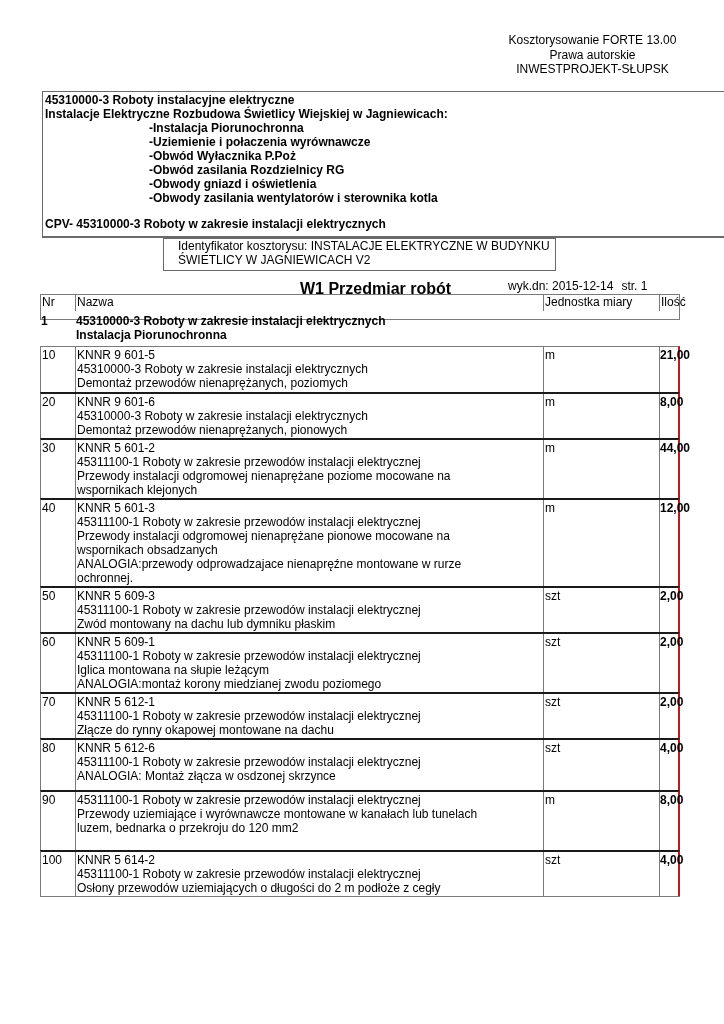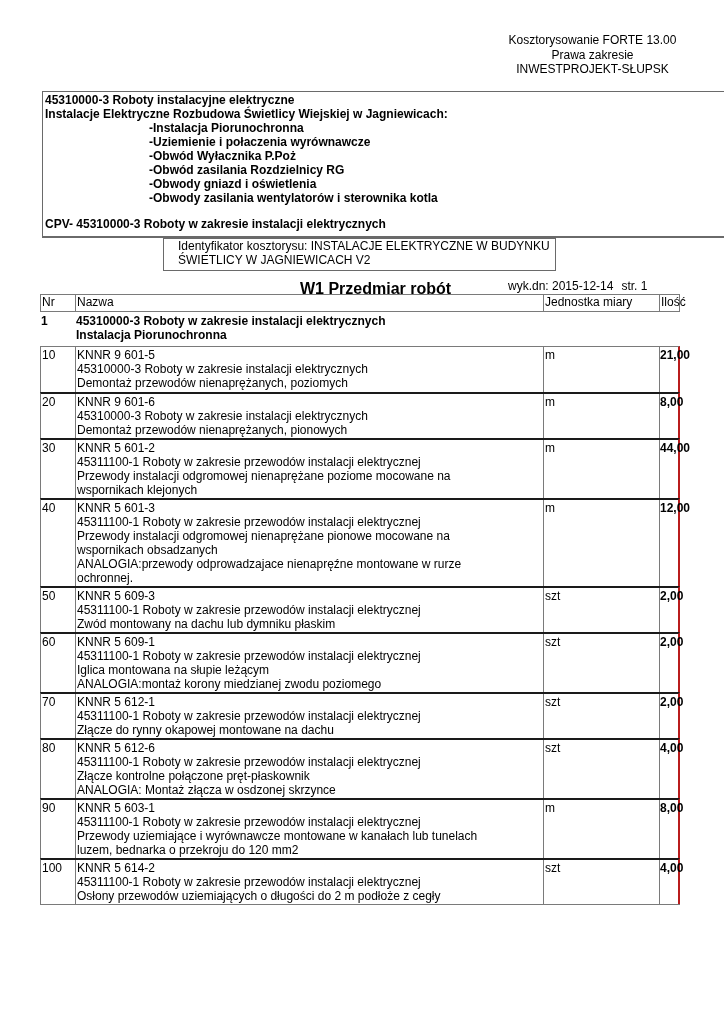--- a/index.html
+++ b/index.html
@@ -11,21 +11,21 @@
   .hdr-box { left: 42px; top: 91px; width: 700px; height: 147px;
              border: 1px solid #6a6a6a; border-right-width: 2px; border-bottom-width: 2px; box-sizing: border-box; }
   .hdr-line { position: absolute; left: 2px; font-size: 12px; font-weight: bold; white-space: nowrap; line-height: 14px; }
   .hdr-indent { left: 106px; }
   .ident-box { left: 163px; top: 238px; width: 393px; height: 33px;
                border: 1px solid #6a6a6a; box-sizing: border-box; font-size: 12px; line-height: 14px; padding: 0 14px; }
   .ident-box div { white-space: nowrap; }
   .section-title { left: 300px; top: 280px; font-size: 16px; font-weight: bold; white-space: nowrap; }
   .date-line { left: 508px; top: 279px; font-size: 12px; white-space: nowrap; }
   .date-line span + span { margin-left: 8px; }
-  .col-hdr { left: 40px; top: 294px; width: 640px; height: 18px; border: 1px solid #7a7a7a; box-sizing: border-box; font-size: 12px; }
+  .col-hdr { left: 40px; top: 294px; width: 640px; height: 26px; border: 1px solid #7a7a7a; box-sizing: border-box; font-size: 12px; }
   .col-hdr > div { position: absolute; top: 0; height: 16px; line-height: 15px; border-right: 1px solid #7a7a7a; padding-left: 1px; white-space: nowrap; box-sizing: border-box; }
   .c-nr { left: 0; width: 35px; }
   .c-name { left: 35px; width: 468px; }
   .c-unit { left: 503px; width: 116px; }
   .c-qty { left: 619px; width: 19px; border-right: none !important; }
   .chapter { left: 40px; top: 314px; width: 640px; font-size: 12px; font-weight: bold; line-height: 14px; }
   .chapter .ch-nr { position: absolute; left: 1px; top: 0; }
   .chapter .ch-text { position: absolute; left: 36px; top: 0; white-space: nowrap; }
   .rows { left: 40px; top: 346px; width: 640px; }
   .row { position: relative; border-top: 2px solid #1a1a1a; border-left: 1px solid #7a7a7a; border-right: 2px solid #b91c1c; font-size: 12px; line-height: 14px; box-sizing: border-box; }
@@ -36,21 +36,21 @@
   .row .r-unit { left: 503px; width: 116px; border-right: 1px solid #7a7a7a; padding-left: 1px; }
   .row .r-qty { left: 619px; width: 19px; text-align: right; font-weight: bold; padding-right: 0; }
   .row .r-name div { white-space: nowrap; }
   .rows-end { border-top: 1px solid #7a7a7a; }
 </style>
 </head>
 <body>
 
 <div class="abs fw-meta">
   <div>Kosztorysowanie FORTE 13.00</div>
-  <div>Prawa zakresie</div>
+  <div>Prawa autorskie</div>
   <div>INWESTPROJEKT-SŁUPSK</div>
 </div>
 
 <div class="abs hdr-box">
   <div class="hdr-line" style="top:1px">45310000-3 Roboty instalacyjne elektryczne</div>
   <div class="hdr-line" style="top:15px">Instalacje Elektryczne Rozbudowa Świetlicy Wiejskiej w Jagniewicach:</div>
   <div class="hdr-line hdr-indent" style="top:29px">-Instalacja Piorunochronna</div>
   <div class="hdr-line hdr-indent" style="top:43px">-Uziemienie i połaczenia wyrównawcze</div>
   <div class="hdr-line hdr-indent" style="top:57px">-Obwód Wyłacznika P.Poż</div>
   <div class="hdr-line hdr-indent" style="top:71px">-Obwód zasilania Rozdzielnicy RG</div>
@@ -153,35 +153,33 @@
     <div class="row" style="height: 46px;">
       <div class="cell r-nr">70</div>
       <div class="cell r-name">
         <div>KNNR 5 612-1</div>
         <div>45311100-1 Roboty w zakresie przewodów instalacji elektrycznej</div>
         <div>Złącze do rynny okapowej montowane na dachu</div>
       </div>
       <div class="cell r-unit">szt</div>
       <div class="cell r-qty">2,00</div>
     </div>
-    <div class="row" style="height: 60px;">
+    <div class="row" style="height: 52px;">
       <div class="cell r-nr">80</div>
       <div class="cell r-name">
         <div>KNNR 5 612-6</div>
         <div>45311100-1 Roboty w zakresie przewodów instalacji elektrycznej</div>
-        <div>Złącze kontrolne połączone pręt-płaskownik</div>
         <div>ANALOGIA: Montaż złącza w osdzonej skrzynce</div>
       </div>
       <div class="cell r-unit">szt</div>
       <div class="cell r-qty">4,00</div>
     </div>
     <div class="row" style="height: 60px;">
       <div class="cell r-nr">90</div>
       <div class="cell r-name">
-        <div>KNNR 5 603-1</div>
         <div>45311100-1 Roboty w zakresie przewodów instalacji elektrycznej</div>
         <div>Przewody uziemiające i wyrównawcze montowane w kanałach lub tunelach</div>
         <div>luzem, bednarka o przekroju do 120 mm2</div>
       </div>
       <div class="cell r-unit">m</div>
       <div class="cell r-qty">8,00</div>
     </div>
     <div class="row" style="height: 46px;">
       <div class="cell r-nr">100</div>
       <div class="cell r-name">

